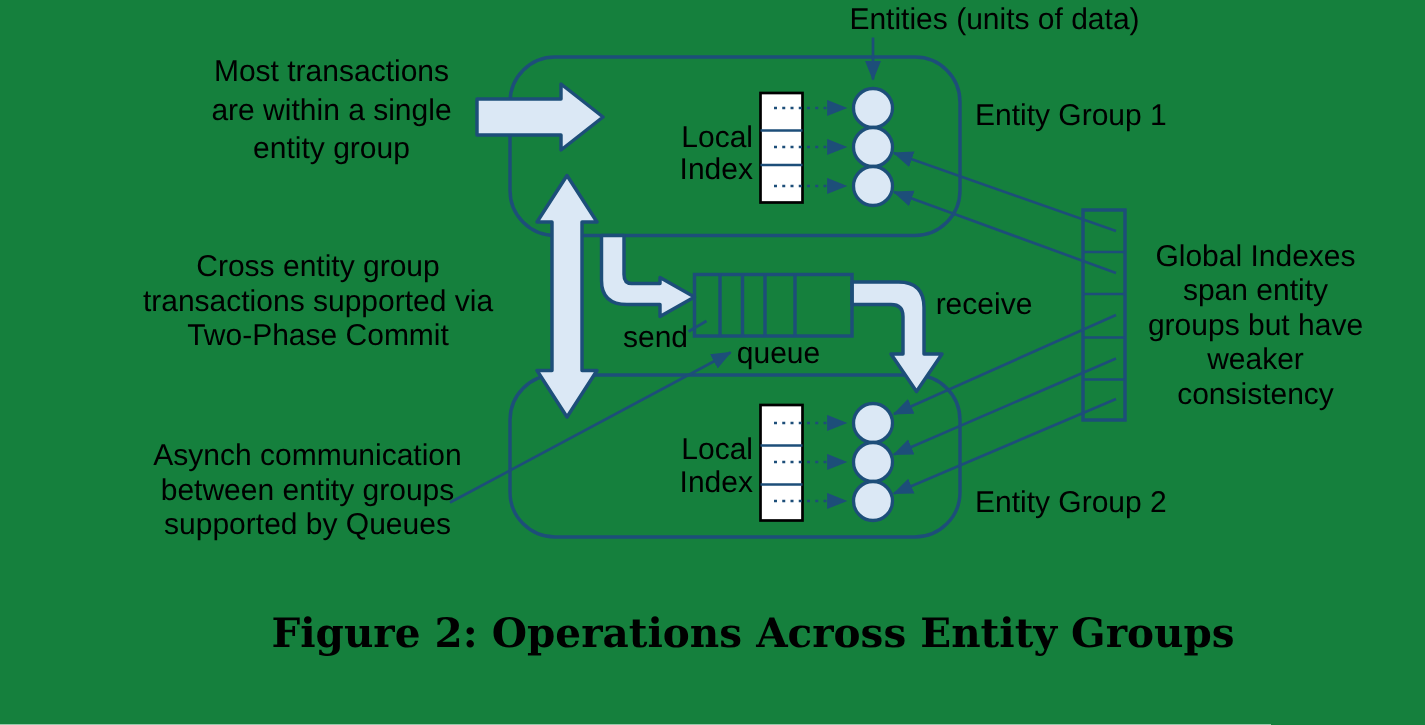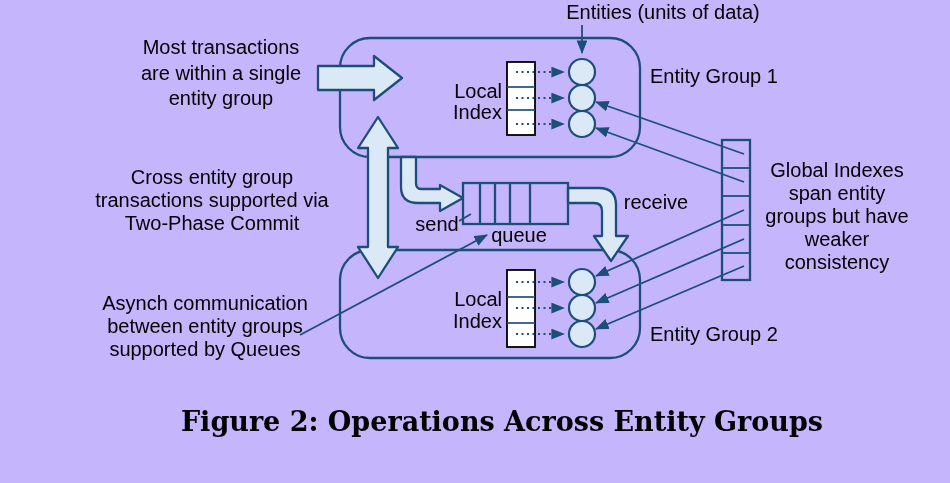--- a/index.html
+++ b/index.html
@@ -1,16 +1,16 @@
 <!DOCTYPE html>
 <html><head>
 <meta charset="utf-8">
 <style>
   html,body{margin:0;padding:0;background:#ffffff;}
-  .stage{position:relative;width:950px;height:483px;background:#c4b5fd;overflow:hidden;}
+  .stage{position:relative;width:950px;height:483px;background:#15803d;overflow:hidden;}
   svg{position:absolute;left:0;top:0;}
   svg text{font-family:"Liberation Sans",sans-serif;font-size:20px;fill:#000000;}
   svg text.caption{font-family:"DejaVu Serif","Liberation Serif",serif;font-size:27px;font-weight:bold;}
   .shape{fill:none;stroke:#1d4e79;stroke-width:2.3;}
   .thick{fill:#dbe8f5;stroke:#1d4e79;stroke-width:2.3;stroke-linejoin:round;}
   .thin{stroke:#1d4e79;stroke-width:1.8;fill:none;}
   .dotted{stroke:#1d4e79;stroke-width:1.8;fill:none;stroke-dasharray:2 3.5;}
   .tblblack{fill:#ffffff;stroke:#000000;stroke-width:1.8;}
   .tblline{stroke:#1d4e79;stroke-width:1.7;}
   .circ{fill:#dbe8f5;stroke:#1d4e79;stroke-width:2.2;}

